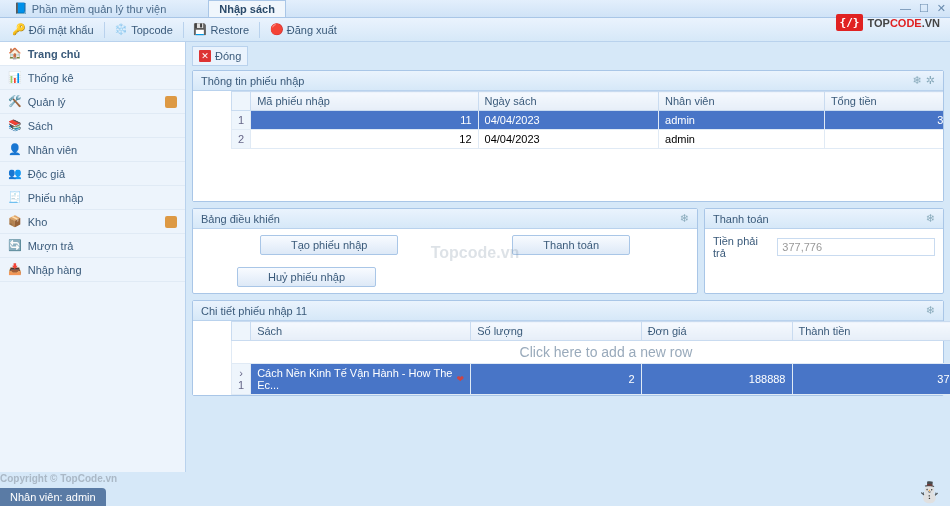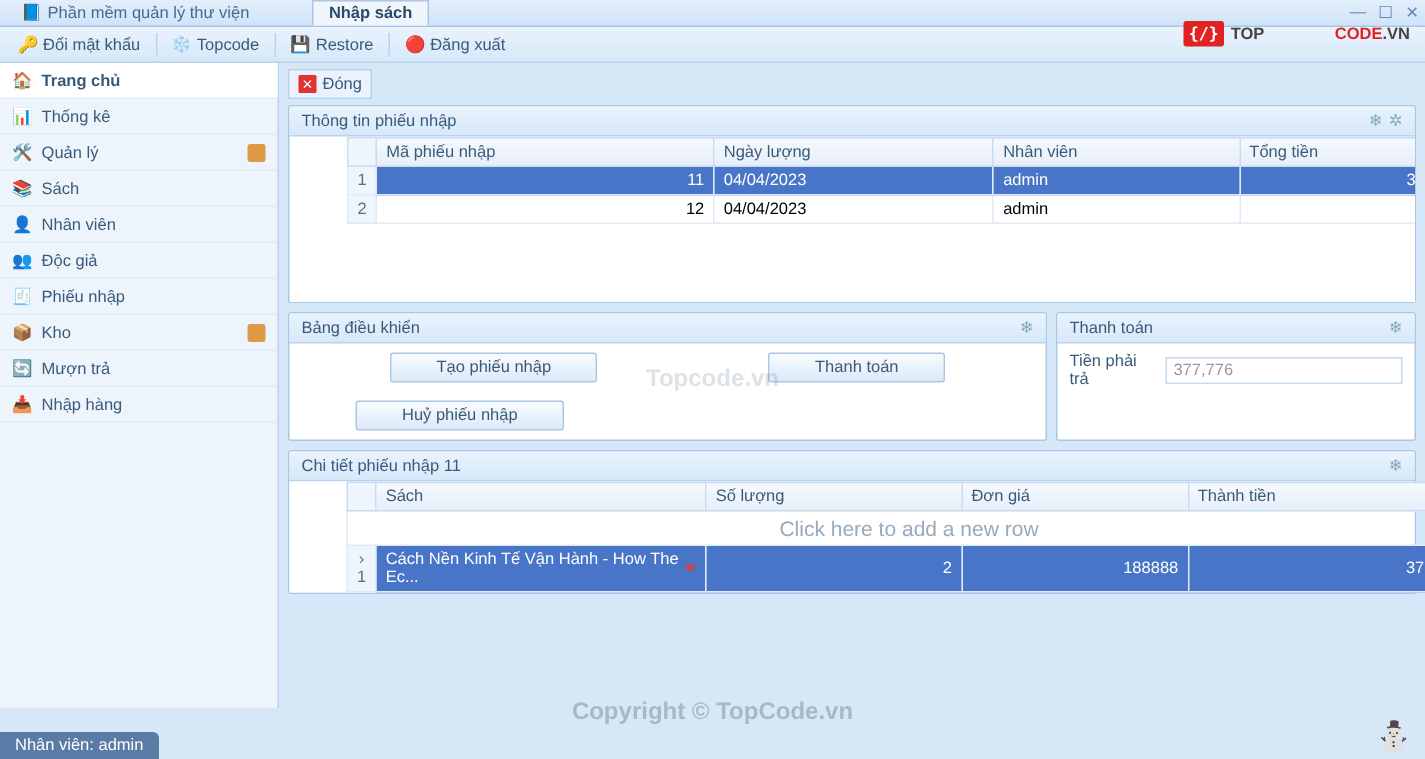--- a/index.html
+++ b/index.html
@@ -9,21 +9,21 @@
 .titlebar .tab { padding: 2px 10px; color: #4a6a8a; display: flex; align-items: center; gap: 4px; }
 .titlebar .tab.active { background: #f0f6fc; color: #2a4a6a; border-top: 1px solid #a9c6e7; border-left: 1px solid #a9c6e7; border-right: 1px solid #a9c6e7; font-weight: bold; margin-left: 32px; }
 .titlebar .wincontrols { margin-left: auto; display: flex; gap: 8px; color: #6a8bae; font-size: 10px; }
 
 .toolbar { height: 24px; background: linear-gradient(#eaf3fd, #d6e8f8); display: flex; align-items: center; padding: 0 6px; gap: 2px; border-bottom: 1px solid #b9d2ed; }
 .toolbar .tbtn { display: flex; align-items: center; gap: 3px; padding: 2px 6px; color: #3a5a7a; cursor: pointer; }
 .toolbar .sep { width: 1px; height: 16px; background: #b9d2ed; margin: 0 2px; }
 .logo { position: absolute; top: 14px; right: 10px; font-weight: bold; font-size: 16px; display: flex; align-items: center; gap: 4px; }
 .logo .redbox { background: #e02222; color: #fff; padding: 2px 4px; border-radius: 2px; font-family: monospace; }
 .logo .top { color: #444; }
-.logo .code { color: #e02222; margin-left: 47px; }
+.logo .code { color: #e02222; }
 
 .main { display: flex; height: 430px; }
 
 .sidebar { width: 186px; background: #edf4fc; border-right: 1px solid #b9d2ed; }
 .sidebar .item { display: flex; align-items: center; gap: 6px; padding: 5px 8px; color: #3a5a7a; cursor: pointer; border-bottom: 1px solid #e0eaf5; position: relative; }
 .sidebar .item.active { background: #fff; font-weight: bold; }
 .sidebar .badge { margin-left: auto; width: 12px; height: 12px; background: #d94; border-radius: 2px; }
 
 .content { flex: 1; background: #d6e8f8; padding: 4px 6px; overflow: hidden; }
 
@@ -54,21 +54,21 @@
 .pay-row label { color: #3a5a7a; }
 .pay-row input { border: 1px solid #c9dbf0; padding: 2px 4px; width: 164px; color: #999; background: #fff; }
 
 .detail-grid-wrap { background: #fff; }
 .newrow-hint { text-align: center; color: #9ab; padding: 3px; border-bottom: 1px solid #e0eaf5; font-size: 14px; }
 .book-cell { display: flex; align-items: center; }
 .book-cell .dd { margin-left: auto; color: #c44; font-size: 9px; }
 .userstatus { position: absolute; bottom: 0; left: 0; background: #5a7ba5; color: #fff; padding: 3px 10px; font-size: 11px; border-top-right-radius: 4px; }
 .watermark { position: absolute; top: 50%; left: 50%; transform: translate(-50%, -50%); color: rgba(120,140,160,0.25); font-size: 16px; font-weight: bold; pointer-events:none; }
 .snowman { position: absolute; bottom: 2px; right: 8px; font-size: 20px; }
-.copyright { position: absolute; bottom: 22px; left: 0; right: 0; text-align: center; color: #aab8c6; font-weight: bold; font-size: 16px; }
+.copyright { position: absolute; bottom: 22px; left: 0; right: 0; color: #aab8c6; font-weight: bold; font-size: 10px; }
 </style>
 </head>
 <body>
 
 <div class="titlebar">
   <div class="tab">
     <span>📘</span>
     <span>Phần mềm quản lý thư viện</span>
   </div>
   <div class="tab active">
@@ -167,21 +167,21 @@
             <span>❄</span>
             <span>✲</span>
           </span>
       </div>
       <div class="grid-body">
         <table class="grid">
           <tbody>
               <tr>
             <th class="rowind"></th>
             <th>Mã phiếu nhập</th>
-            <th>Ngày lượng</th>
+            <th>Ngày sách</th>
             <th>Nhân viên</th>
             <th>Tổng tiền</th>
           </tr>
           <tr class="sel">
             <td class="rowind">1</td>
             <td class="right">11</td>
             <td>04/04/2023</td>
             <td>admin</td>
             <td class="right">377776</td>
           </tr>

